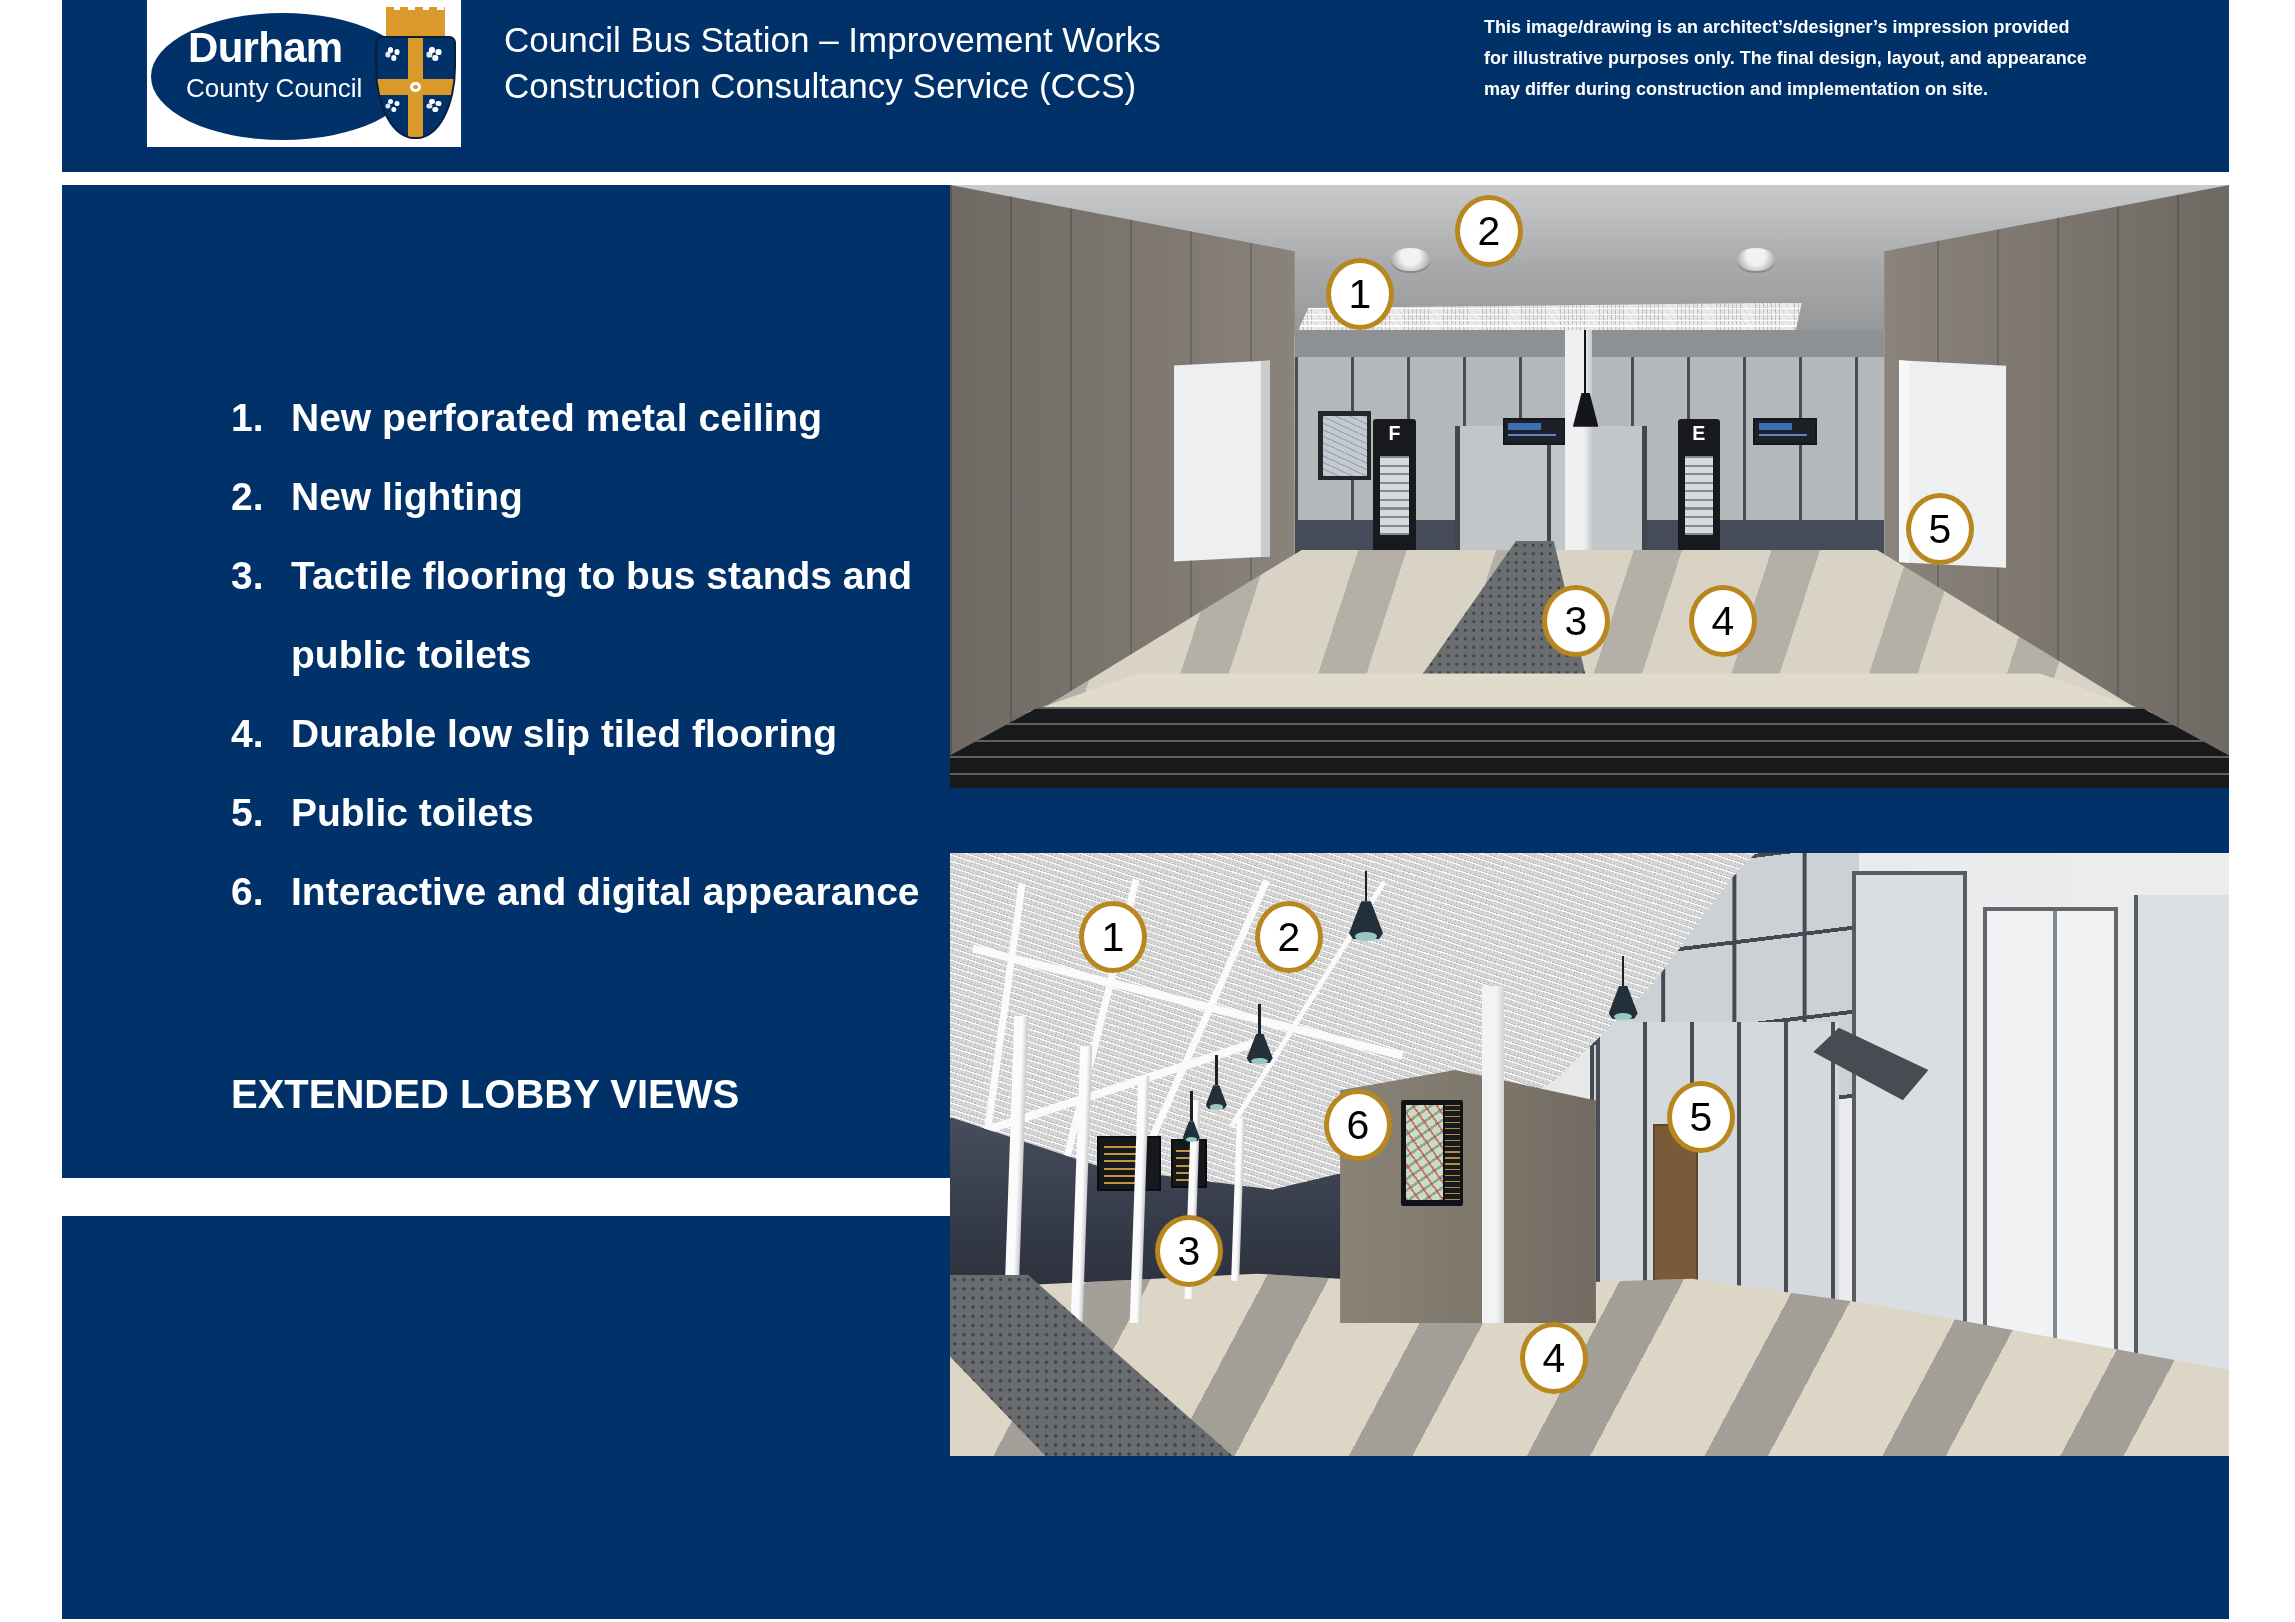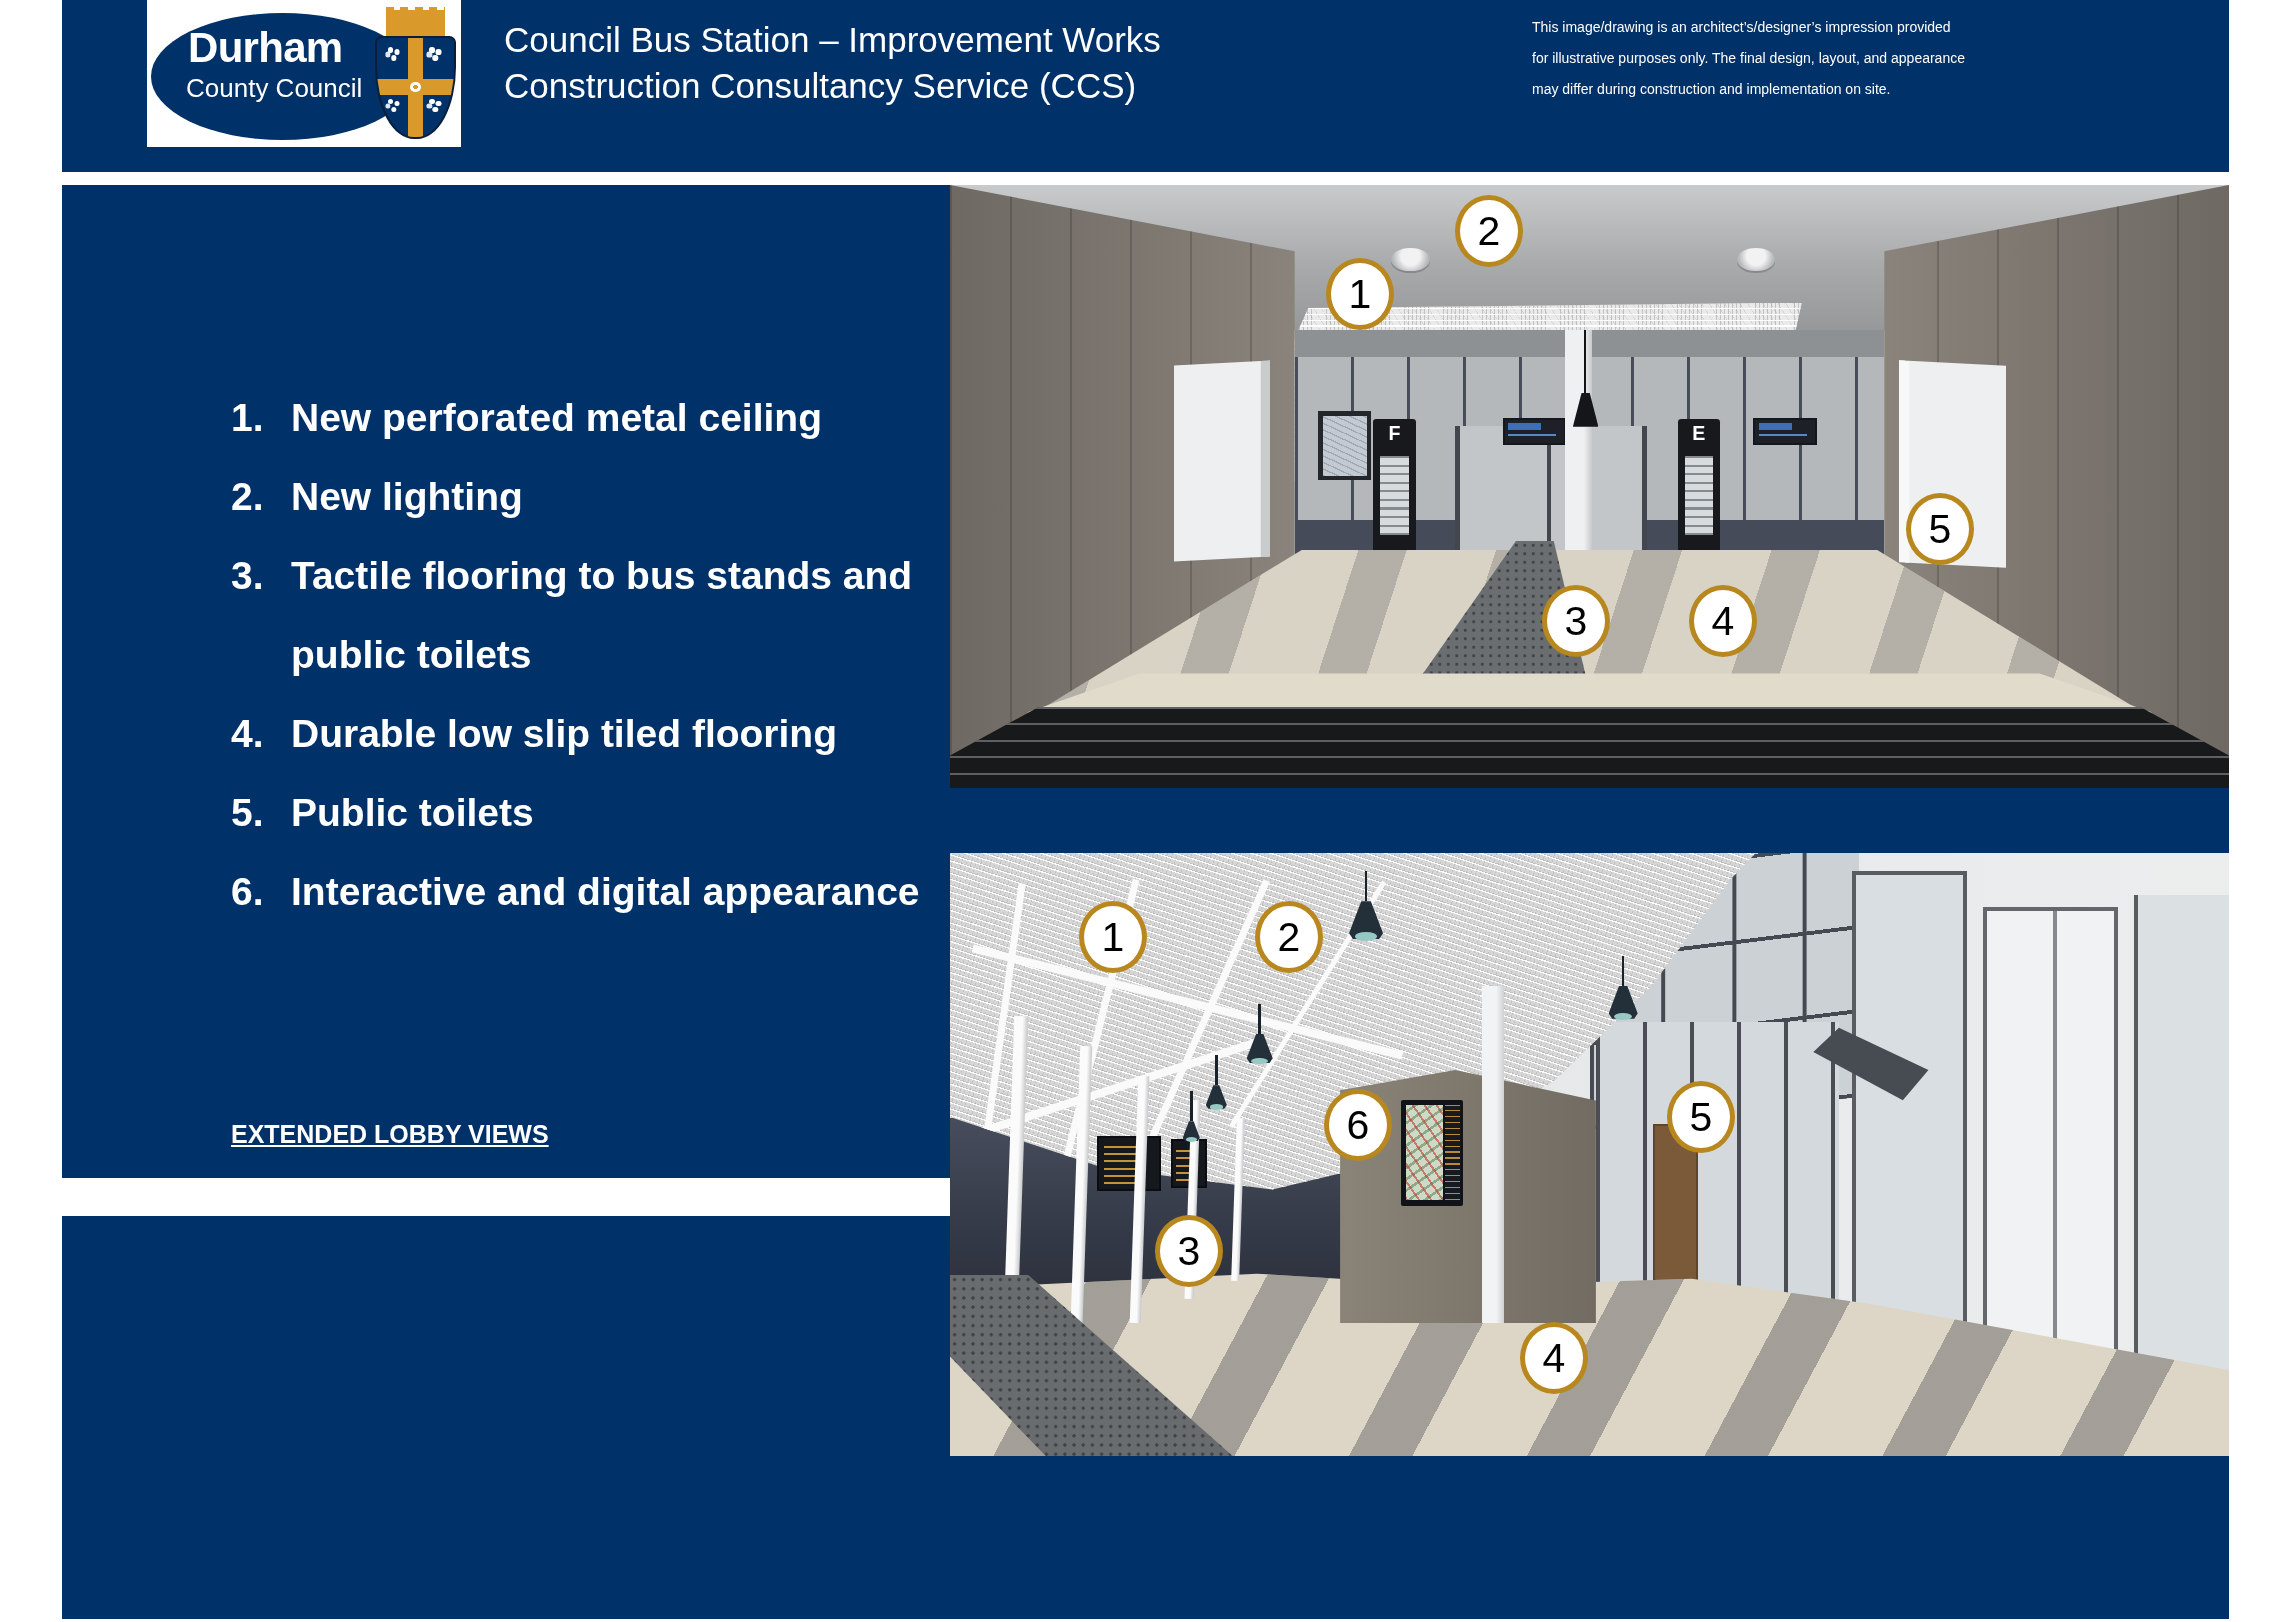--- a/index.html
+++ b/index.html
@@ -26,32 +26,32 @@
     background:repeating-linear-gradient(90deg,#d99a2b 0 7.9px,transparent 7.9px 14.4px);}
   .crest-shield{position:absolute;left:0;top:29px;width:100%;height:103px;background:var(--navy);
     border:2px solid #0a1e3c;border-radius:6.5px 6.5px 39px 39px / 6.5px 6.5px 72px 72px;overflow:hidden;}
   .crest-cross-v{position:absolute;left:50%;top:0;width:15.7px;height:100%;margin-left:-7.9px;background:#d99a2b;}
   .crest-cross-h{position:absolute;left:0;top:42%;width:100%;height:15.7px;background:#d99a2b;}
   .lion{position:absolute;width:5.2px;height:5.2px;border-radius:50%;background:#fff;
     box-shadow:6.5px 2px 0 0 #fff,3.3px 7.9px 0 0 #fff,-2.6px 4.6px 0 0 #dfe6f0;}
   .rosette{position:absolute;left:50%;top:46%;width:10.5px;height:10.5px;margin:-1.3px 0 0 -5.2px;border-radius:50%;
     background:radial-gradient(circle,#d99a2b 0 30%,#fff 31%);}
   .header-title{position:absolute;left:442px;top:17px;color:#fff;font-size:35px;line-height:46px;font-weight:400;white-space:nowrap;}
-  .disclaimer{position:absolute;left:1470px;top:11.8px;color:#fff;font-size:14px;line-height:31px;font-weight:400;}
+  .disclaimer{position:absolute;left:1422px;top:11.8px;color:#fff;font-size:18px;line-height:31px;font-weight:700;}
   .disclaimer div{white-space:nowrap;}
 
   
   .content{position:absolute;left:62px;top:185px;width:2167px;height:1434px;background:var(--navy);}
   .divider{position:absolute;left:62px;top:1178px;width:888px;height:38px;background:#fff;z-index:6;}
 
   
   .features{position:absolute;left:231px;top:378px;width:733px;color:#fff;z-index:5;}
   .feature-line{position:relative;padding-left:60px;font-size:39px;font-weight:700;line-height:79px;white-space:nowrap;}
   .feature-num{position:absolute;left:0;top:0;}
-  .section-heading{position:absolute;left:231px;top:1120px;color:#fff;font-size:25px;font-weight:700;white-space:nowrap;z-index:5;text-decoration:underline;}
+  .section-heading{position:absolute;left:231px;top:1072px;color:#fff;font-size:40px;font-weight:700;white-space:nowrap;z-index:5;}
 
   
   .render{position:absolute;left:950px;width:1279px;overflow:hidden;z-index:4;}
   .render *{position:absolute;}
   .render-top{top:185px;height:603px;background:#c2c4c6;}
   .render-bottom{top:853px;height:603px;background:linear-gradient(90deg,#d9dadc 0%,#e7e8ea 45%,#eceded 100%);}
   .callout{position:absolute;width:68px;height:72px;border-radius:50%;background:#fff;border:5.2px solid var(--gold);
     color:#000;font-size:41px;font-weight:400;display:flex;align-items:center;justify-content:center;
     transform:translate(-50%,-50%);z-index:30;}
 

